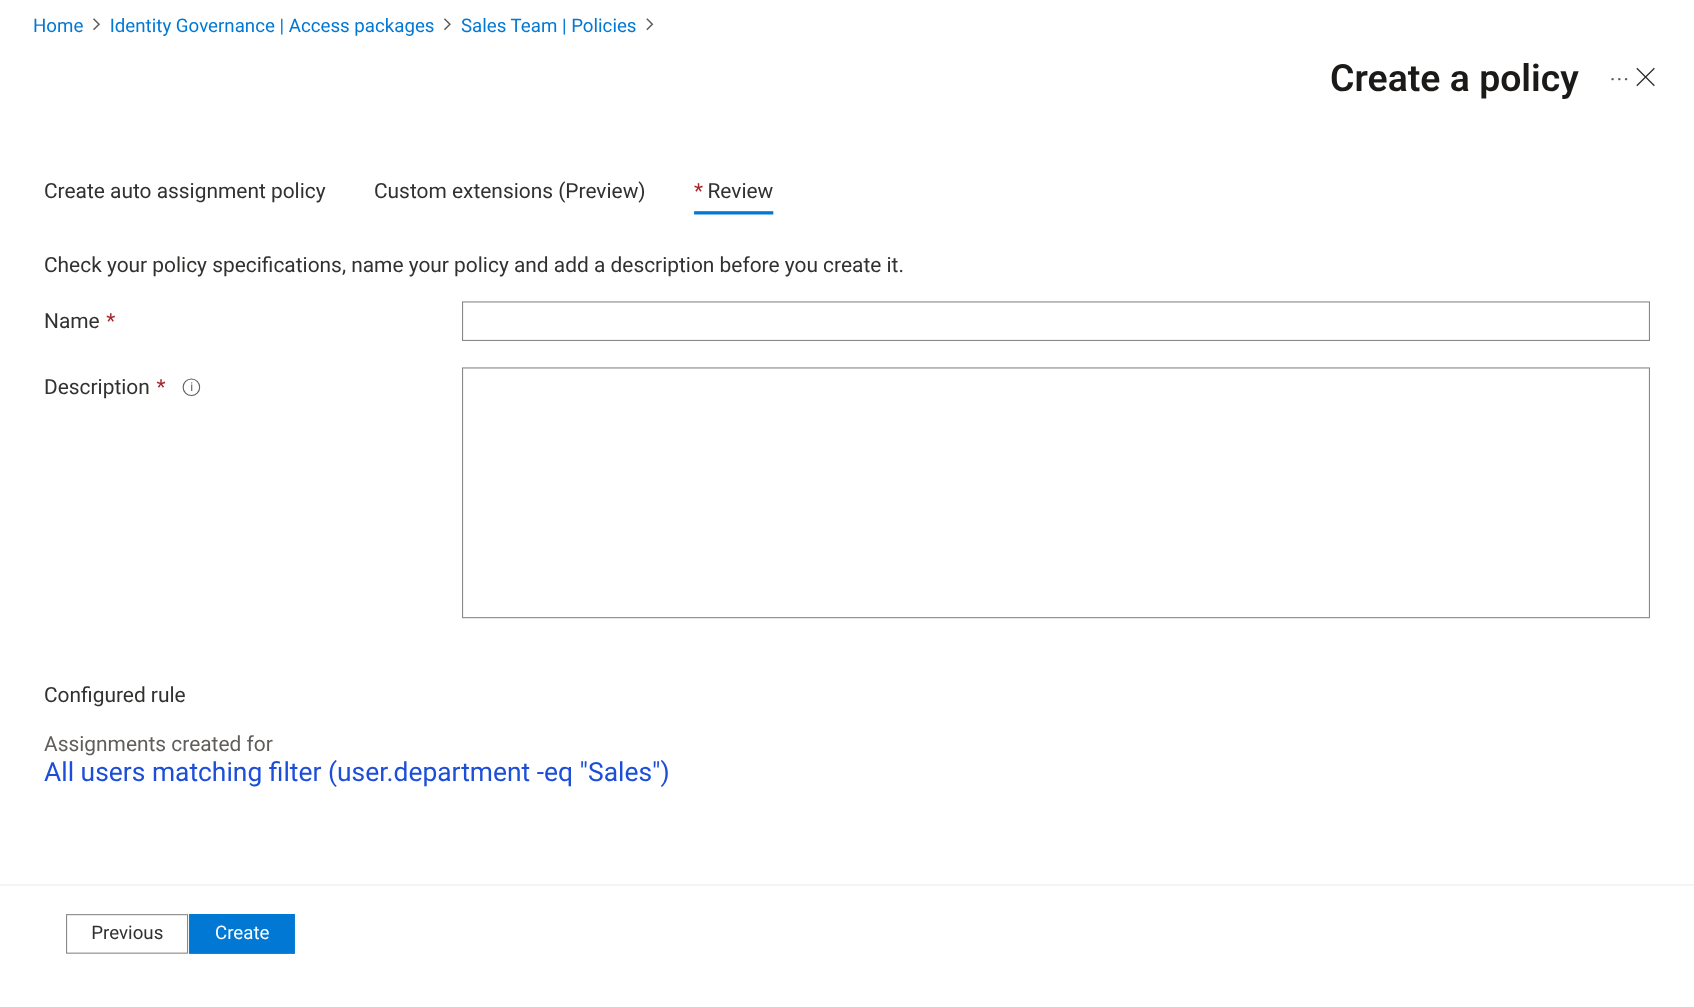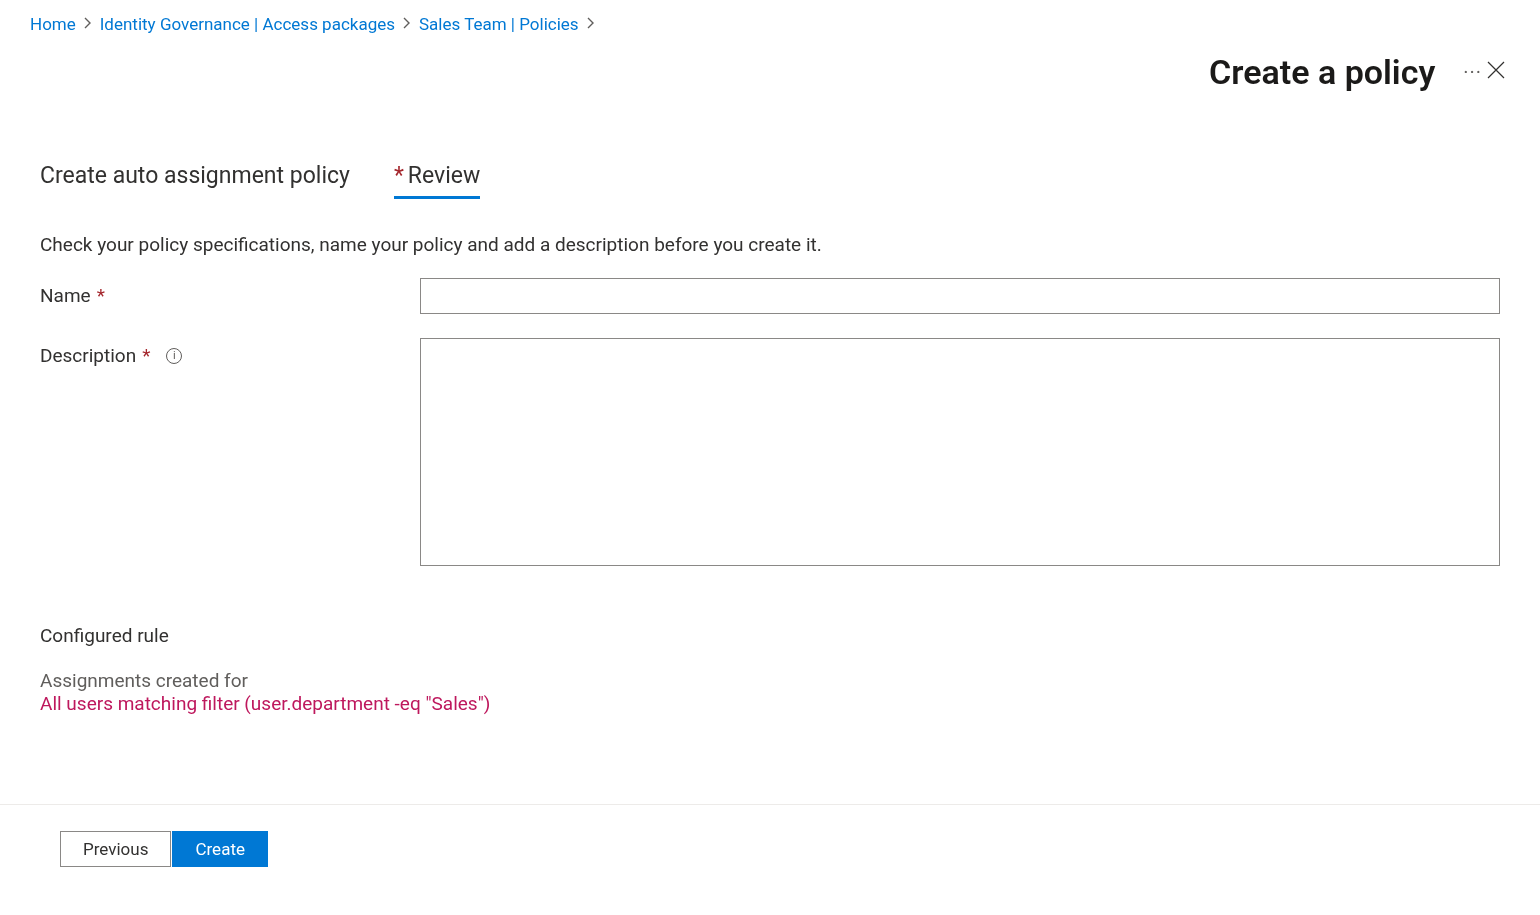--- a/index.html
+++ b/index.html
@@ -65,21 +65,21 @@
     .content {
       padding: 70px 40px 0 40px;
     }
     .tabs {
       display: flex;
       gap: 44px;
       border-bottom: none;
       margin-bottom: 36px;
     }
     .tab {
-      font-size: 23px;
+      font-size: 19px;
       color: #323130;
       padding-bottom: 8px;
       cursor: pointer;
       position: relative;
     }
     .tab.active {
       font-weight: 400;
     }
     .tab.active::after {
       content: "";
@@ -157,22 +157,22 @@
       display: flex;
       align-items: baseline;
       flex-direction: column;
     }
     .readonly-label {
       width: 376px;
       font-size: 19px;
       color: #605e5c;
     }
     .readonly-value {
-      font-size: 19px;
-      color: #be185d;
+      font-size: 24px;
+      color: #1d4ed8;
     }
     .footer {
       position: absolute;
       left: 0;
       right: 0;
       bottom: 48px;
       border-top: 1px solid #edebe9;
       padding: 26px 60px 0 60px;
       display: flex;
       gap: 1px;
@@ -227,20 +227,23 @@
         <path d="M2 2 L18 18 M18 2 L2 18" fill="none"></path>
       </svg>
   </span>
 </div>
 
 <div class="content">
   <div class="tabs">
     <div class="tab">
       <span>Create auto assignment policy</span>
     </div>
+    <div class="tab">
+      <span>Custom extensions (Preview)</span>
+    </div>
     <div class="tab active">
       <span class="req">*</span><span>Review</span>
     </div>
   </div>
 
   <div class="instructions">Check your policy specifications, name your policy and add a description before you create it.</div>
 
   <div class="form-row">
     <div class="form-label">
       <span>Name</span>

